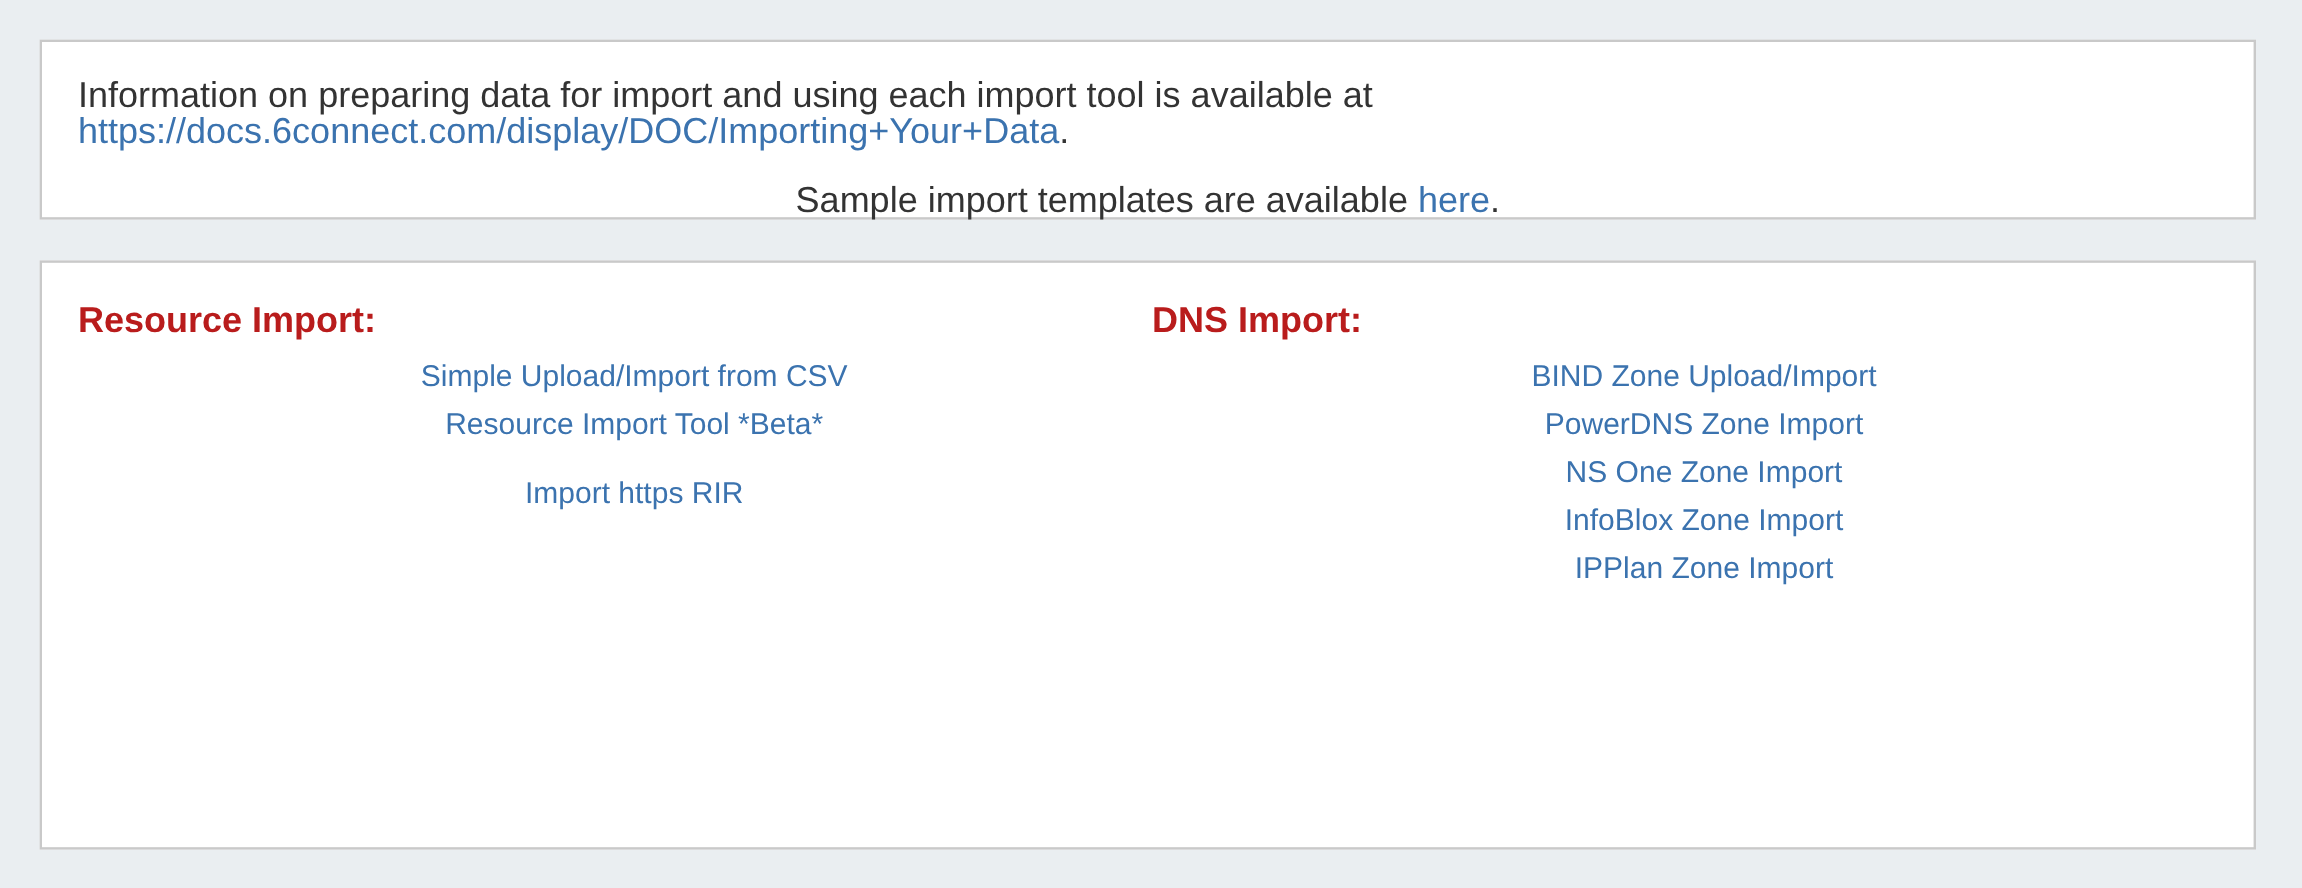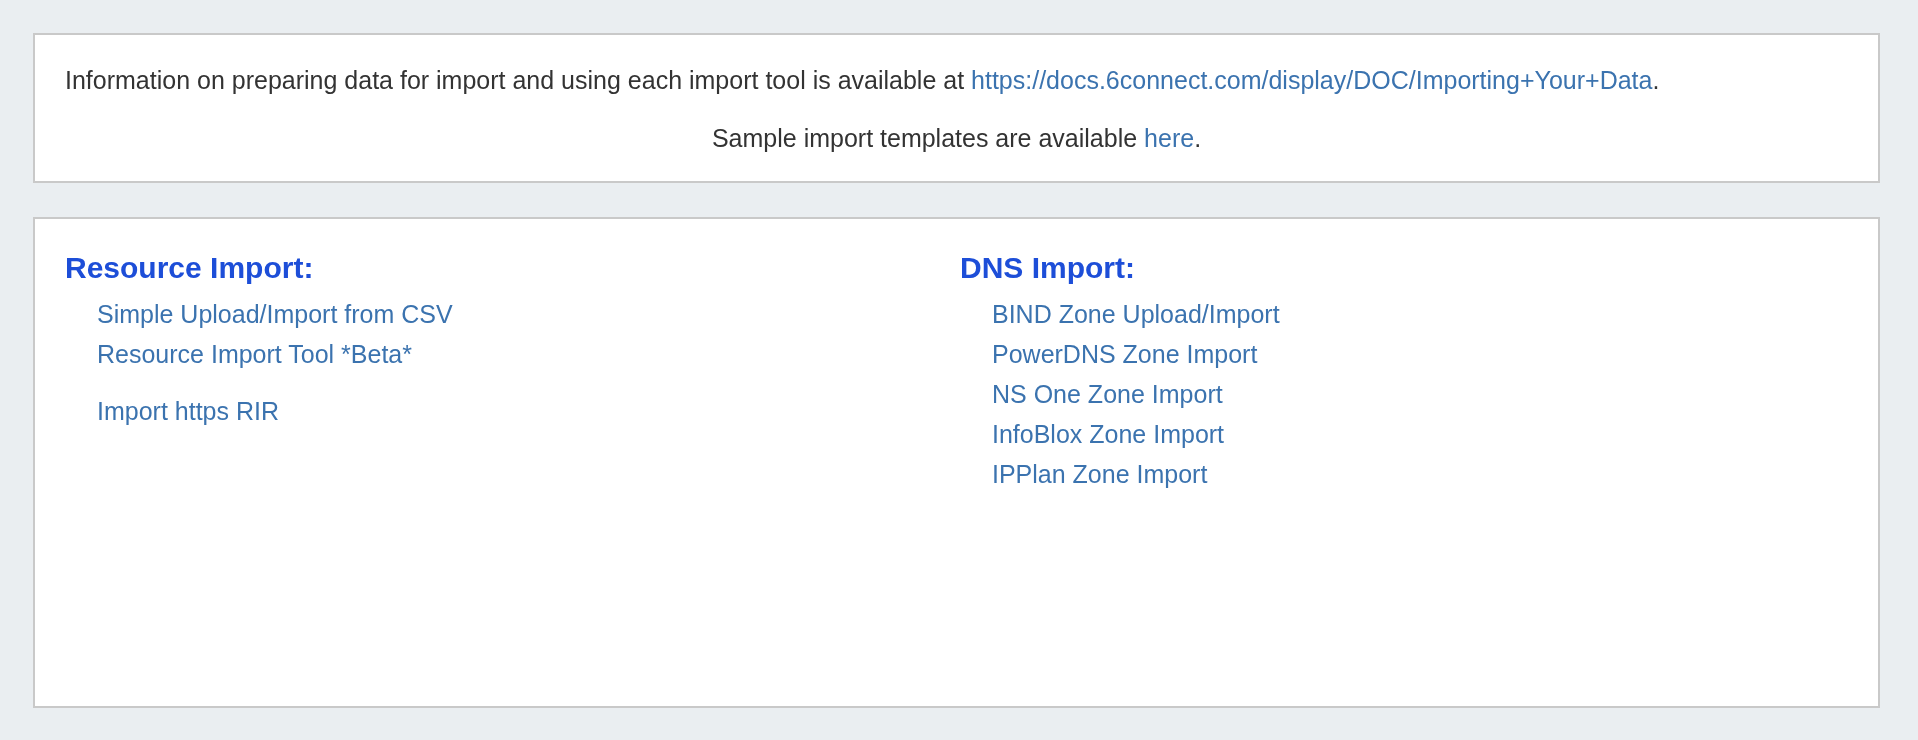--- a/index.html
+++ b/index.html
@@ -16,21 +16,21 @@
   }
   .panel {
     background: #ffffff;
     border: 2px solid #c9c9c9;
     box-sizing: border-box;
   }
   .info-panel {
     margin: 33px 38px 0 33px;
     height: 150px;
     padding: 30px 30px 0 30px;
-    font-size: 25px;
+    font-size: 30px;
   }
   .info-panel p {
     margin: 0;
     line-height: 30px;
   }
   .info-panel p + p {
     margin-top: 28px;
     text-align: center;
   }
   a.link {
@@ -50,29 +50,30 @@
     width: 895px;
   }
   .col-right {
     flex: 1;
   }
   .import-section h2 {
     margin: 0 0 16px 0;
     font-size: 30px;
     line-height: 34px;
     font-weight: bold;
-    color: #1d4ed8;
+    color: #b91c1c;
   }
   .import-section + .import-section {
     margin-top: 30px;
   }
   .import-section ul {
     list-style: none;
     margin: 0;
     padding: 0 0 0 32px;
+    text-align: center;
   }
   .import-section li {
     font-size: 25px;
     line-height: 27px;
     margin-bottom: 13px;
   }
 </style>
 </head>
 <body>
 

